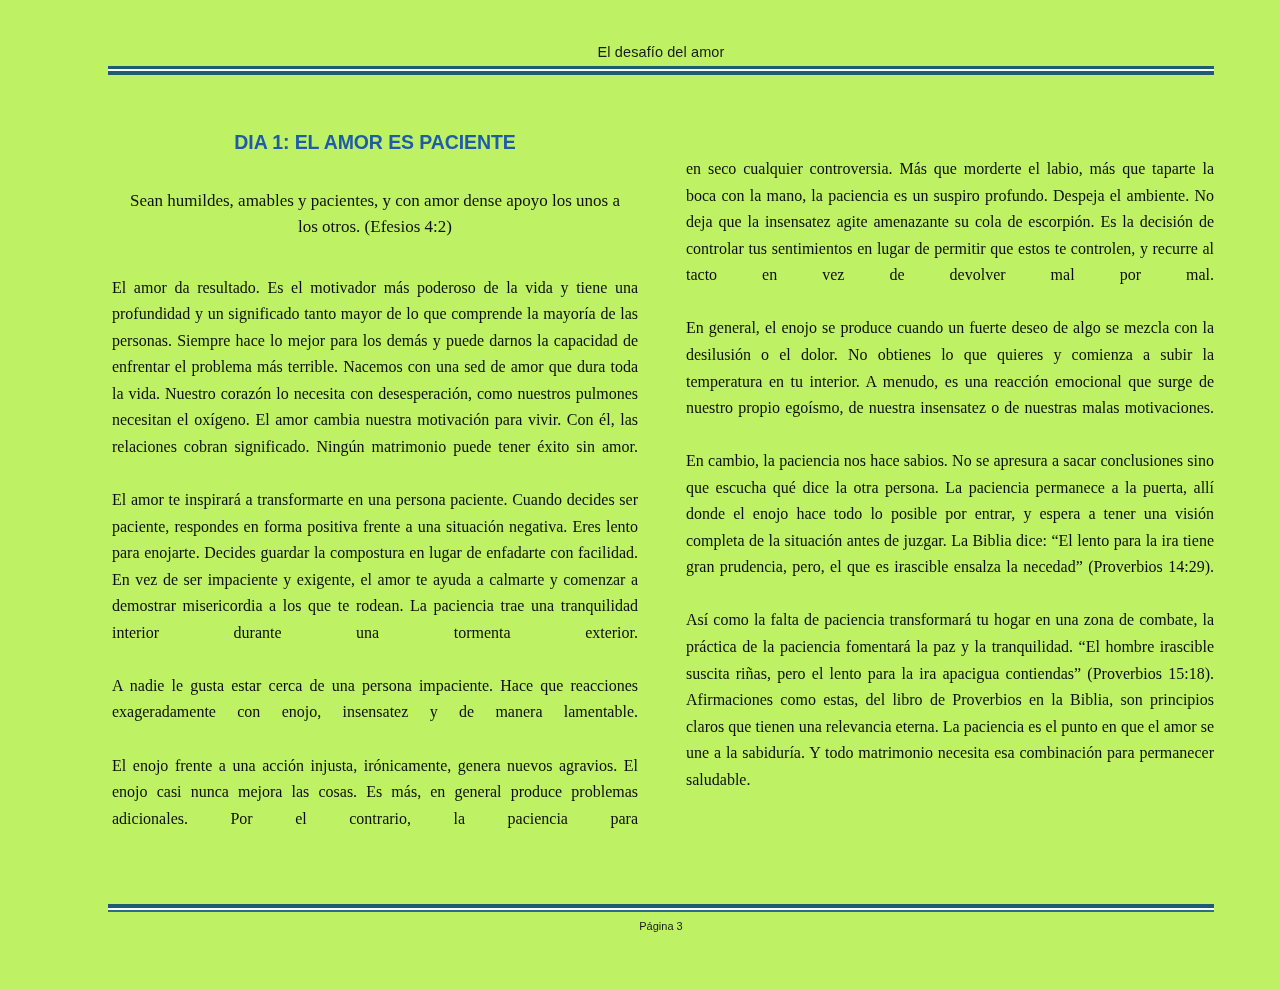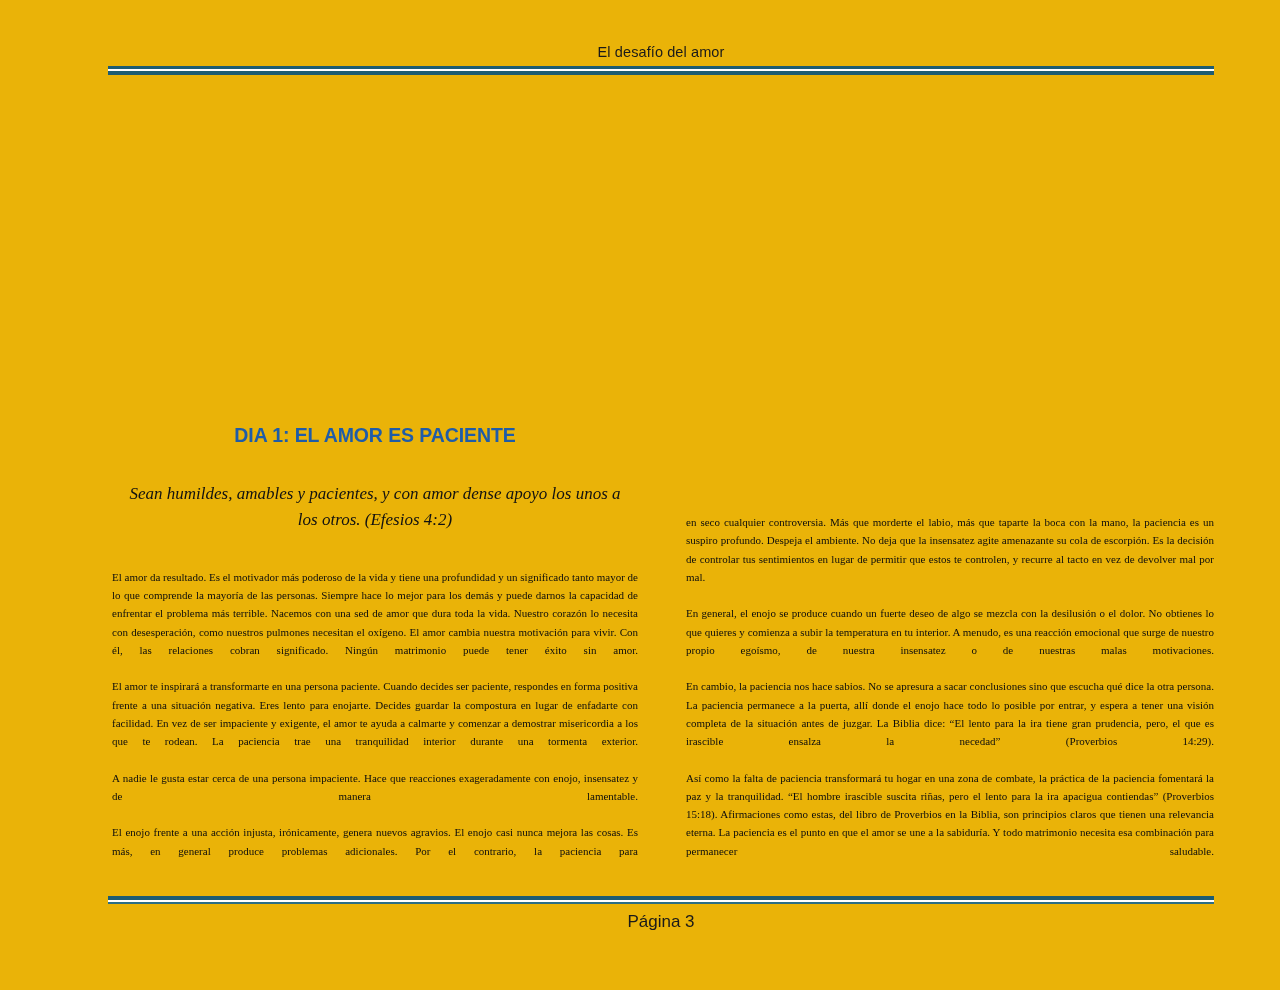--- a/index.html
+++ b/index.html
@@ -7,21 +7,21 @@
     margin: 0;
     padding: 0;
     background: #ffffff;
   }
 
   .page {
     position: relative;
     width: 1280px;
     height: 990px;
     margin: 0 auto;
-    background: #eab308;
+    background: #bef264;
     box-sizing: border-box;
     overflow: hidden;
   }
 
   
   .doc-header {
     position: absolute;
     left: 108px;
     top: 44px;
     width: 1106px;
@@ -69,35 +69,35 @@
     background: #ffffff;
   }
   .rule-footer .rule-thin {
     height: 2px;
     background: #2b6d85;
   }
   .doc-footer-text {
     margin-top: 8px;
     text-align: center;
     font-family: "Liberation Sans", sans-serif;
-    font-size: 17px;
+    font-size: 11px;
     color: #1a1a1a;
   }
 
   
   .content {
     position: absolute;
     left: 112px;
     top: 98px;
     width: 1102px;
     height: 780px;
     display: flex;
     flex-direction: row;
     justify-content: space-between;
-    align-items: flex-end;
+    align-items: center;
   }
 
   .column {
     width: 526px;
     box-sizing: border-box;
   }
 
   .column-left { padding-right: 0; }
   .column-right { width: 528px; }
 
@@ -107,31 +107,30 @@
     font-size: 19.5px;
     color: #1f5ca8;
     text-align: center;
     letter-spacing: -0.1px;
     margin: 13px 0 0 0;
     line-height: 1.25;
   }
 
   .epigraph {
     font-family: "Liberation Serif", serif;
-    font-style: italic;
     font-size: 17px;
     color: #111111;
     text-align: center;
     line-height: 1.56;
     margin: 33px 14px 0 14px;
   }
 
   p.body-par {
     font-family: "Liberation Serif", serif;
-    font-size: 11px;
+    font-size: 16px;
     color: #0d0d0d;
     text-align: justify;
     text-justify: inter-word;
     line-height: 1.66;
     margin: 0;
     hyphens: none;
   }
 
   .column-left p.body-par:first-of-type {
     margin-top: 34px;

